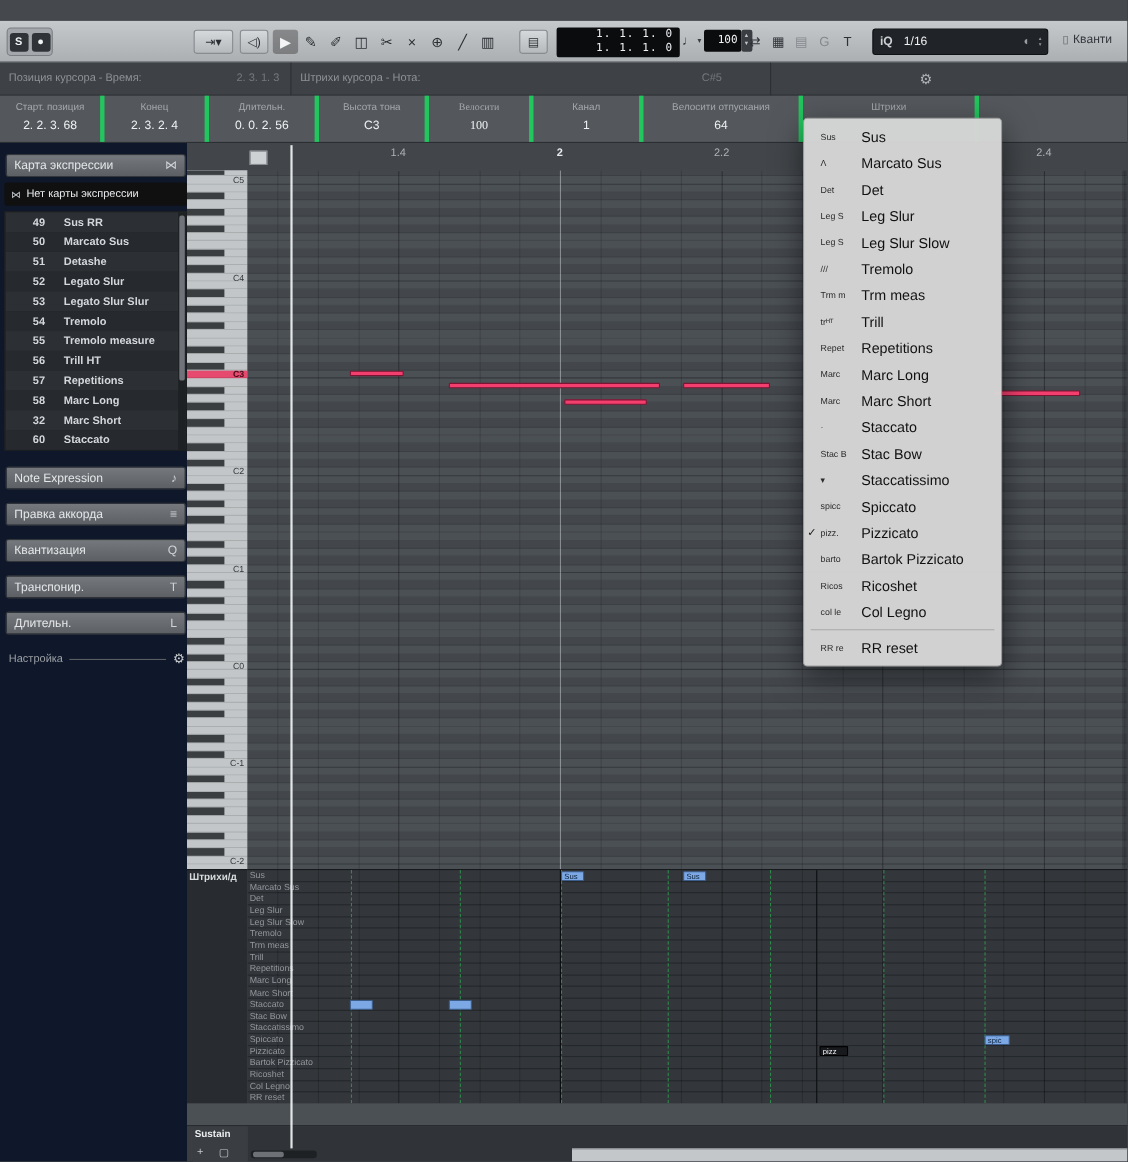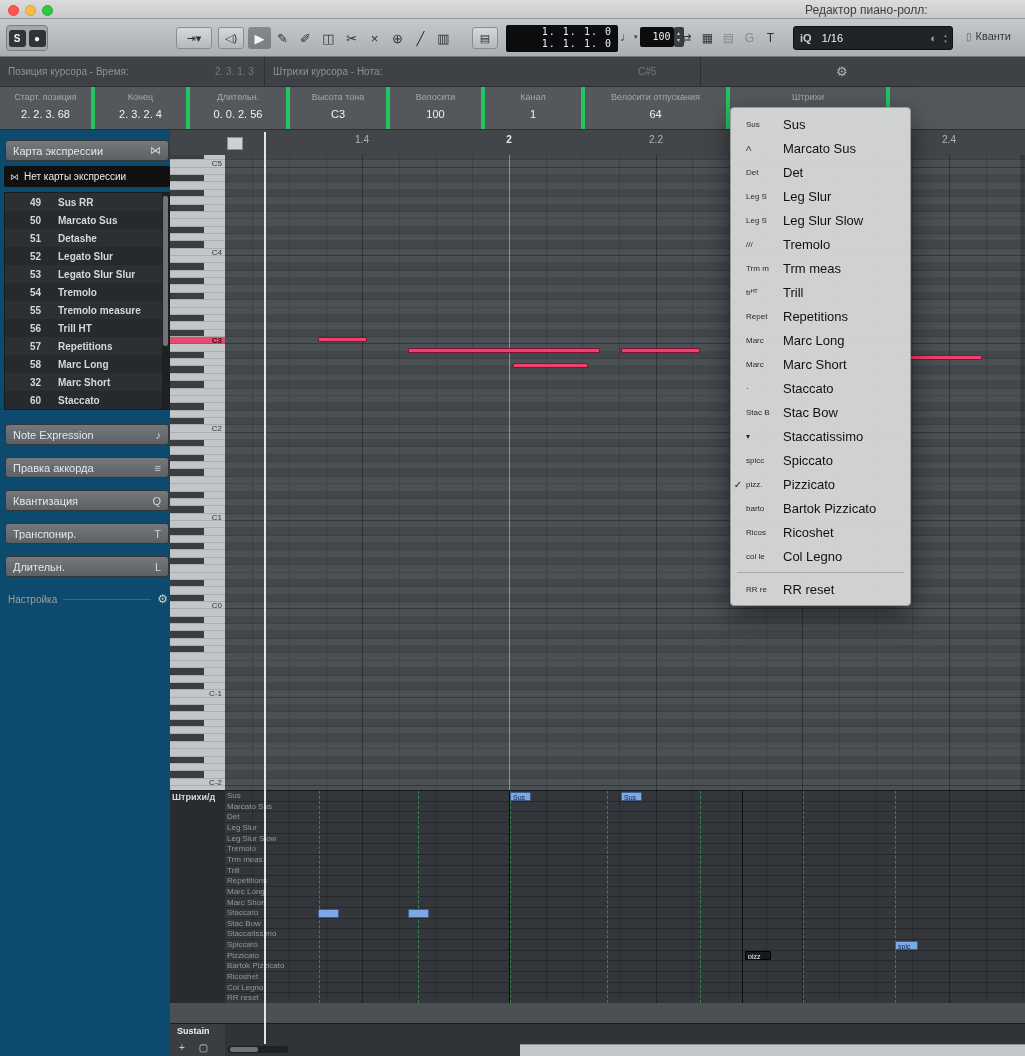--- a/index.html
+++ b/index.html
@@ -65,21 +65,21 @@
 
   
   .noteinfo { position:absolute; left:0; top:87px; right:0; height:43px; background:#54585c;
     display:flex; border-bottom:1px solid #2b2e32; }
   .ni-col { height:100%; border-right:4px solid #22c55e; display:flex; flex-direction:column;
     align-items:center; padding-top:5px; }
   .ni-label { font-size:9px; color:#a4a8ac; white-space:nowrap; overflow:hidden; max-width:100%; }
   .ni-value { font-size:11px; color:#f0f2f4; margin-top:6px; }
 
   
-  .sidebar { position:absolute; left:0; top:130px; width:175px; bottom:0; background:#0c4a6e;
+  .sidebar { position:absolute; left:0; top:130px; width:175px; bottom:0; background:#0f172a;
     border-right:1px solid #26292c; }
   .side-bar-btn { height:21px; background:linear-gradient(#75797d,#5c6064); border:1px solid #33363a;
     border-radius:3px; display:flex; align-items:center; padding:0 7px; color:#e4e6e8; font-size:11px; }
   .sec-label { flex:1; white-space:nowrap; overflow:hidden; }
   .sec-icon { color:#cfd3d7; font-size:11px; }
   .map-header { position:absolute; left:5px; right:5px; top:10px; }
   .no-map { position:absolute; left:4px; right:4px; top:36px; height:21px; background:#101010;
     border-radius:2px; display:flex; align-items:center; padding:0 6px; color:#e8eaec; font-size:10px; gap:5px; }
   .no-map .nm-icon { color:#c0c4c8; font-size:9px; }
   .artlist { position:absolute; left:4px; right:4px; top:62px; height:218px; background:#26292d;
@@ -168,26 +168,20 @@
   .menu-prefix { width:38px; font-size:8px; color:#2a2a2a; text-align:left; padding-left:1px;
     white-space:nowrap; overflow:hidden; }
   .menu-label { font-size:13px; color:#111; white-space:nowrap; }
   .menu-sep { height:1px; background:#ababab; margin:4px 6px; }
 </style>
 </head>
 <body>
 
 <div class="app">
 
-  <div class="titlebar">
-    <span class="tl red"></span>
-    <span class="tl yellow"></span>
-    <span class="tl green"></span>
-    <span class="win-title">Редактор пиано-ролл:</span>
-  </div>
 
   <div class="toolbar">
     <div class="solo-group">
       <div class="sbtn">S</div>
       <div class="sbtn">●</div>
     </div>
     <div class="lightbtn" style="left:176px;width:36px;">⇥▾</div>
     <div class="lightbtn" style="left:218px;width:26px;">◁)</div>
     <div class="tools" id="tools">
         <div class="tool active">▶</div>
@@ -256,21 +250,21 @@
         <div class="ni-value">2. 3. 2. 4</div>
       </div>
       <div class="ni-col" style="width: 100px;">
         <div class="ni-label">Длительн.</div>
         <div class="ni-value">0. 0. 2. 56</div>
       </div>
       <div class="ni-col" style="width: 100px;">
         <div class="ni-label">Высота тона</div>
         <div class="ni-value">C3</div>
       </div>
-      <div class="ni-col" style="width: 95px;">
+      <div class="ni-col" style="width: 95px; font-family: Liberation Serif, serif;">
         <div class="ni-label">Велосити</div>
         <div class="ni-value">100</div>
       </div>
       <div class="ni-col" style="width: 100px;">
         <div class="ni-label">Канал</div>
         <div class="ni-value">1</div>
       </div>
       <div class="ni-col" style="width: 145px;">
         <div class="ni-label">Велосити отпускания</div>
         <div class="ni-value">64</div>

